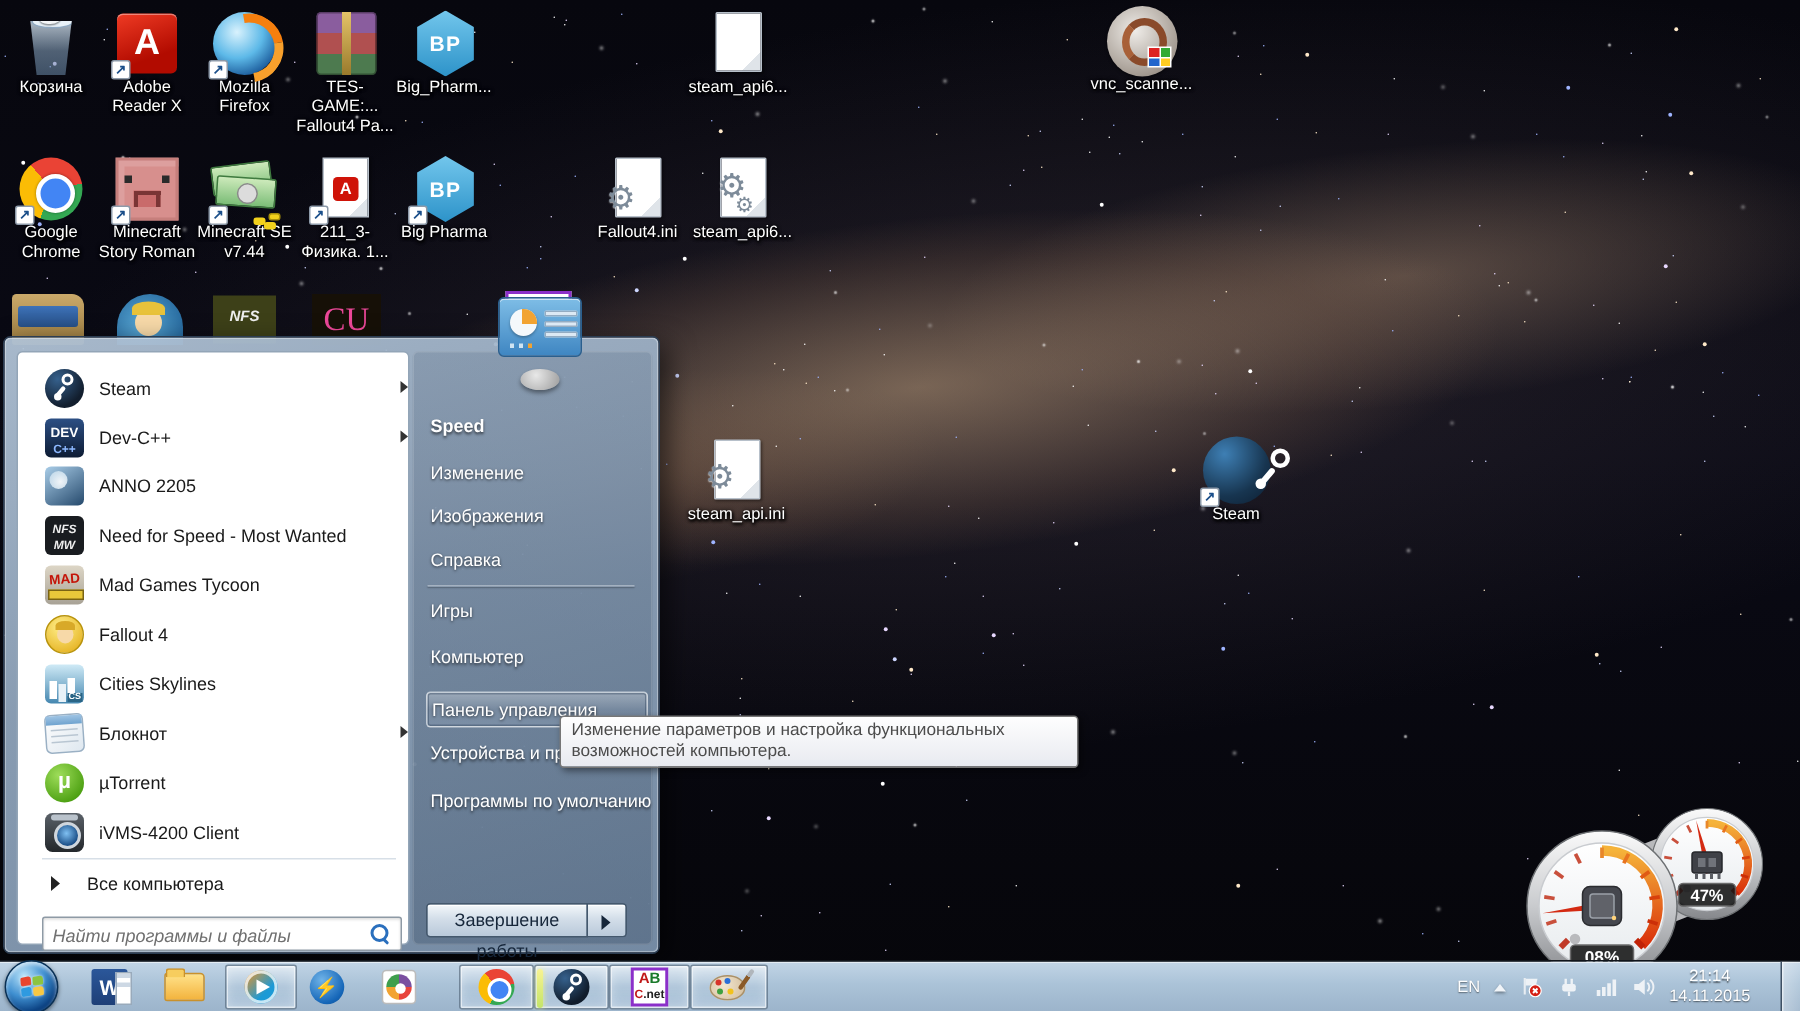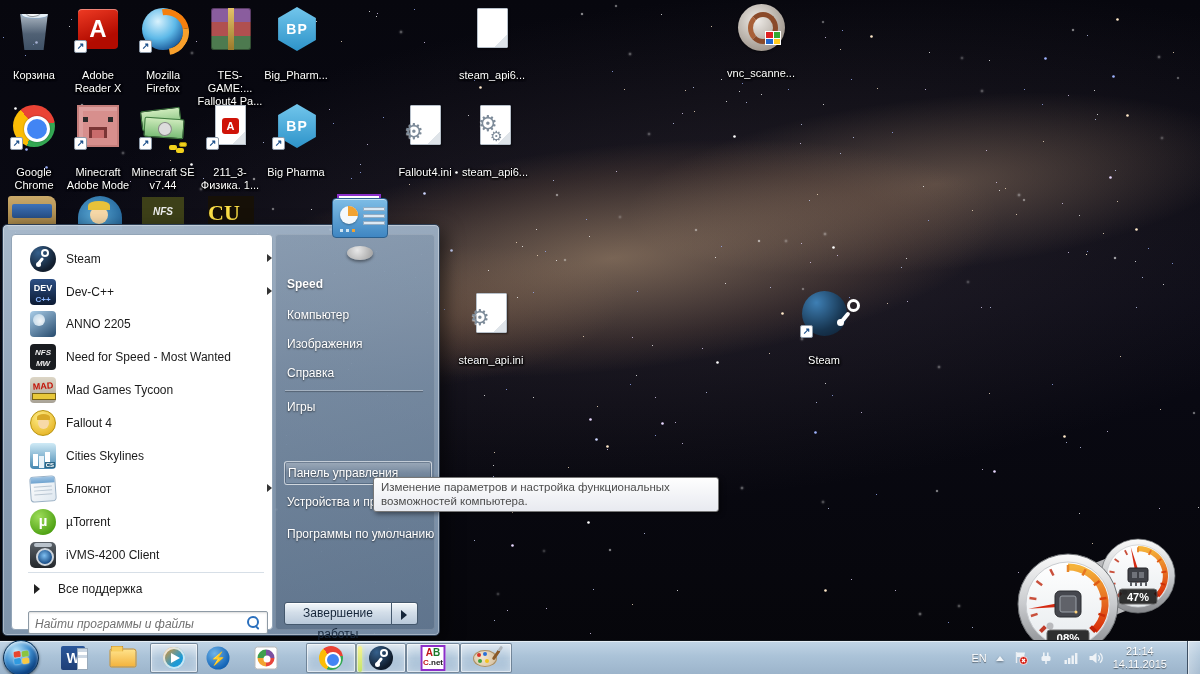--- a/index.html
+++ b/index.html
@@ -16,21 +16,21 @@
       radial-gradient(ellipse 520px 150px at 700px 340px, rgba(208,172,132,.50), rgba(140,105,80,.22) 55%, transparent 75%),
       radial-gradient(ellipse 430px 120px at 1030px 300px, rgba(182,148,118,.42), transparent 72%),
       radial-gradient(ellipse 300px 100px at 500px 380px, rgba(132,96,70,.40), transparent 70%),
       radial-gradient(ellipse 950px 320px at 800px 340px, rgba(92,78,84,.33), transparent 78%);}
   .stardot{position:absolute;left:0;top:0;width:1px;height:1px;border-radius:50%;}
   .stardot2{position:absolute;left:0;top:0;width:2px;height:2px;border-radius:50%;}
 
   
   .dicon{position:absolute;width:68px;text-align:center;cursor:pointer;}
   .dico{position:relative;width:46px;height:46px;margin:0 auto;}
-  .dlbl{margin-top:17px;font-size:11px;line-height:13px;color:#fff;
+  .dlbl{margin-top:0;font-size:11px;line-height:13px;color:#fff;
     text-shadow:0 1px 2px #000,0 0 3px #000,1px 1px 2px #000;}
   .sc-arrow{position:absolute;left:-1px;bottom:-1px;width:13px;height:13px;background:#fff;
     border:1px solid #8d9aa9;border-radius:2px;font-size:9px;font-weight:bold;color:#1b4f8a;
     line-height:11px;text-align:center;}
 
   .i-bin{position:absolute;left:8px;top:4px;width:30px;height:40px;
     background:linear-gradient(180deg,rgba(225,238,248,.85),rgba(140,170,200,.55) 60%,rgba(100,130,160,.6));
     clip-path:polygon(4% 10%,96% 10%,82% 100%,18% 100%);border-radius:3px;}
   .i-bin::before{content:"";position:absolute;left:2px;top:0;width:26px;height:7px;border-radius:50%;
     background:rgba(240,248,255,.9);border:1px solid rgba(120,150,180,.8);}
@@ -116,21 +116,21 @@
     background:linear-gradient(180deg,#caa96a,#9a7a3e);}
   .p-asus::before{content:"";position:absolute;left:4px;top:8px;width:40px;height:14px;border-radius:2px;
     background:linear-gradient(180deg,#3d72b8,#274f86);}
   .p-vault{position:absolute;left:78px;top:196px;width:44px;height:34px;border-radius:22px 22px 0 0;
     background:radial-gradient(circle at 40% 60%,#5aa9d6,#1c5c92);}
   .p-vault::before{content:"";position:absolute;left:12px;top:10px;width:18px;height:18px;border-radius:50%;background:#f7d9a8;}
   .p-vault::after{content:"";position:absolute;left:10px;top:5px;width:22px;height:9px;border-radius:50% 50% 0 0;background:#e8c23a;}
   .p-nfs{position:absolute;left:142px;top:197px;width:42px;height:32px;background:#3d4018;
     color:#eee;font-size:10px;font-weight:bold;font-style:italic;text-align:center;line-height:30px;}
   .p-cu{position:absolute;left:208px;top:196px;width:46px;height:34px;background:#161007;
-    color:#fde047;font-family:"Liberation Serif",serif;font-weight:bold;font-size:22px;line-height:34px;}
+    color:#ec4899;font-family:"Liberation Serif",serif;font-weight:normal;font-size:22px;line-height:34px;text-align:center;}
   .p-abc{position:absolute;left:337px;top:194px;width:44px;height:32px;background:#fff;border:2px solid #8b2fc9;
     font-weight:bold;font-size:14px;text-align:center;line-height:28px;}
 
   
   .gadget{position:absolute;left:998px;top:532px;width:200px;height:125px;}
 
   
   .menu{position:absolute;left:2px;top:224px;width:438px;height:412px;border-radius:5px;
     background:linear-gradient(160deg,rgba(176,194,213,.95),rgba(146,167,190,.93) 45%,rgba(122,145,171,.95));
     border:1px solid #2c3d52;box-shadow:inset 0 0 0 1px rgba(255,255,255,.35), 5px 6px 18px rgba(0,0,0,.55);}
@@ -346,21 +346,21 @@
         <div class="i-chrome"></div>
       <div class="sc-arrow">↗</div>
       </div>
     <div class="dlbl">Google Chrome</div>
   </div>
   <div class="dicon" style="left:64px;top:103px">
     <div class="dico">
         <div class="i-pig"></div>
       <div class="sc-arrow">↗</div>
       </div>
-    <div class="dlbl">Minecraft Adobe Mode</div>
+    <div class="dlbl">Minecraft Story Roman</div>
   </div>
   <div class="dicon" style="left:129px;top:103px">
     <div class="dico">
         <div class="i-money">
       <span class="b1"></span>
           <span class="b2"></span>
           <span class="coins"></span>
         </div>
       <div class="sc-arrow">↗</div>
       </div>
@@ -576,45 +576,48 @@
         <span class="pico">
             <span class="mi mi-ivms"></span>
           </span>
         <span class="ptxt">iVMS-4200 Client</span>
       </div>
 
       <div class="ldivider" style="top:337px"></div>
 
       <div class="allprog">
         <span class="tri"></span>
-        <span class="ptxt">Все поддержка</span>
+        <span class="ptxt">Все компьютера</span>
       </div>
 
       <div class="searchwrap">
         <input type="text" placeholder="Найти программы и файлы" style="">
         <span class="mag"></span>
       </div>
     </div>
 
     <div class="sm-right">
       <div class="ritem rbold" style="top:38px">
           <span>Speed</span>
         </div>
       <div class="ritem" style="top:69px">
-          <span>Компьютер</span>
+          <span>Изменение</span>
         </div>
       <div class="ritem" style="top:98px">
           <span>Изображения</span>
         </div>
       <div class="ritem" style="top:127px">
           <span>Справка</span>
         </div>
       <div class="rdivider" style="top:156px"></div>
       <div class="ritem" style="top:161px">
           <span>Игры</span>
+        </div>
+      <div class="ritem" style="top:192px">
+          <span>Компьютер</span>
         </div>
       <div class="ritem hot" style="top:227px">
           <span>Панель управления</span>
         </div>
       <div class="ritem" style="top:256px">
           <span>Устройства и принтеры</span>
         </div>
       <div class="ritem" style="top:288px">
           <span>Программы по умолчанию</span>
         </div>

